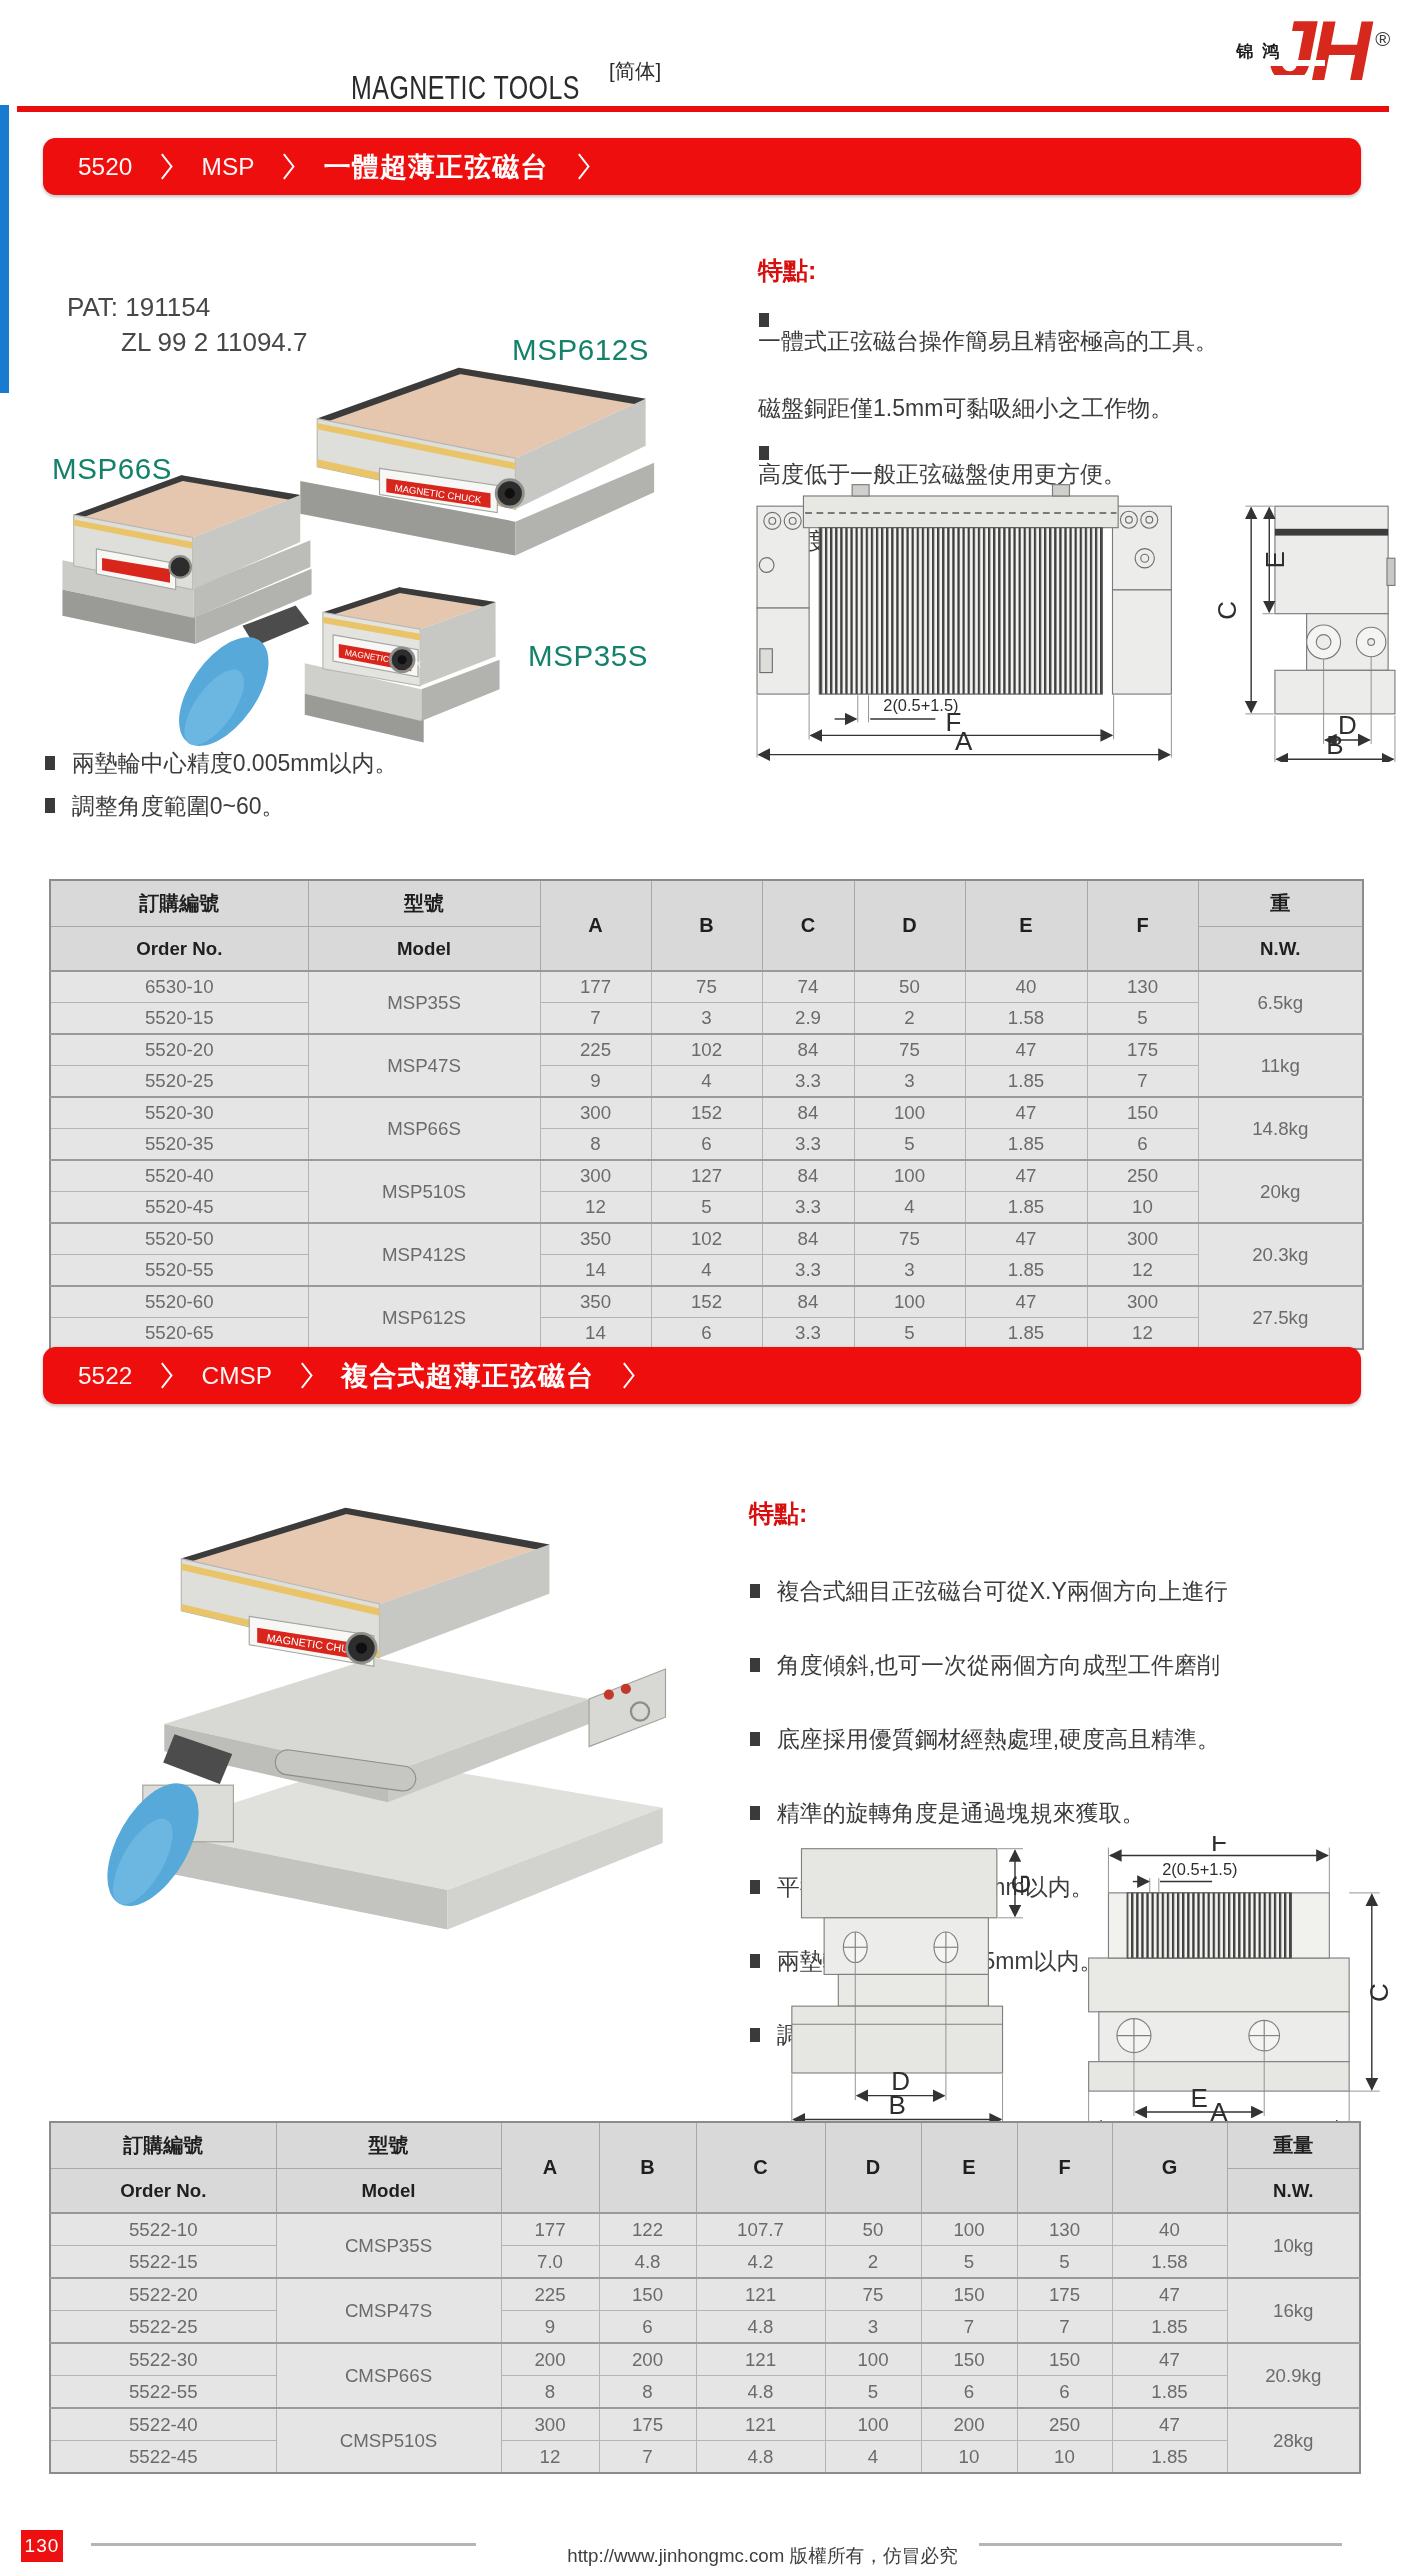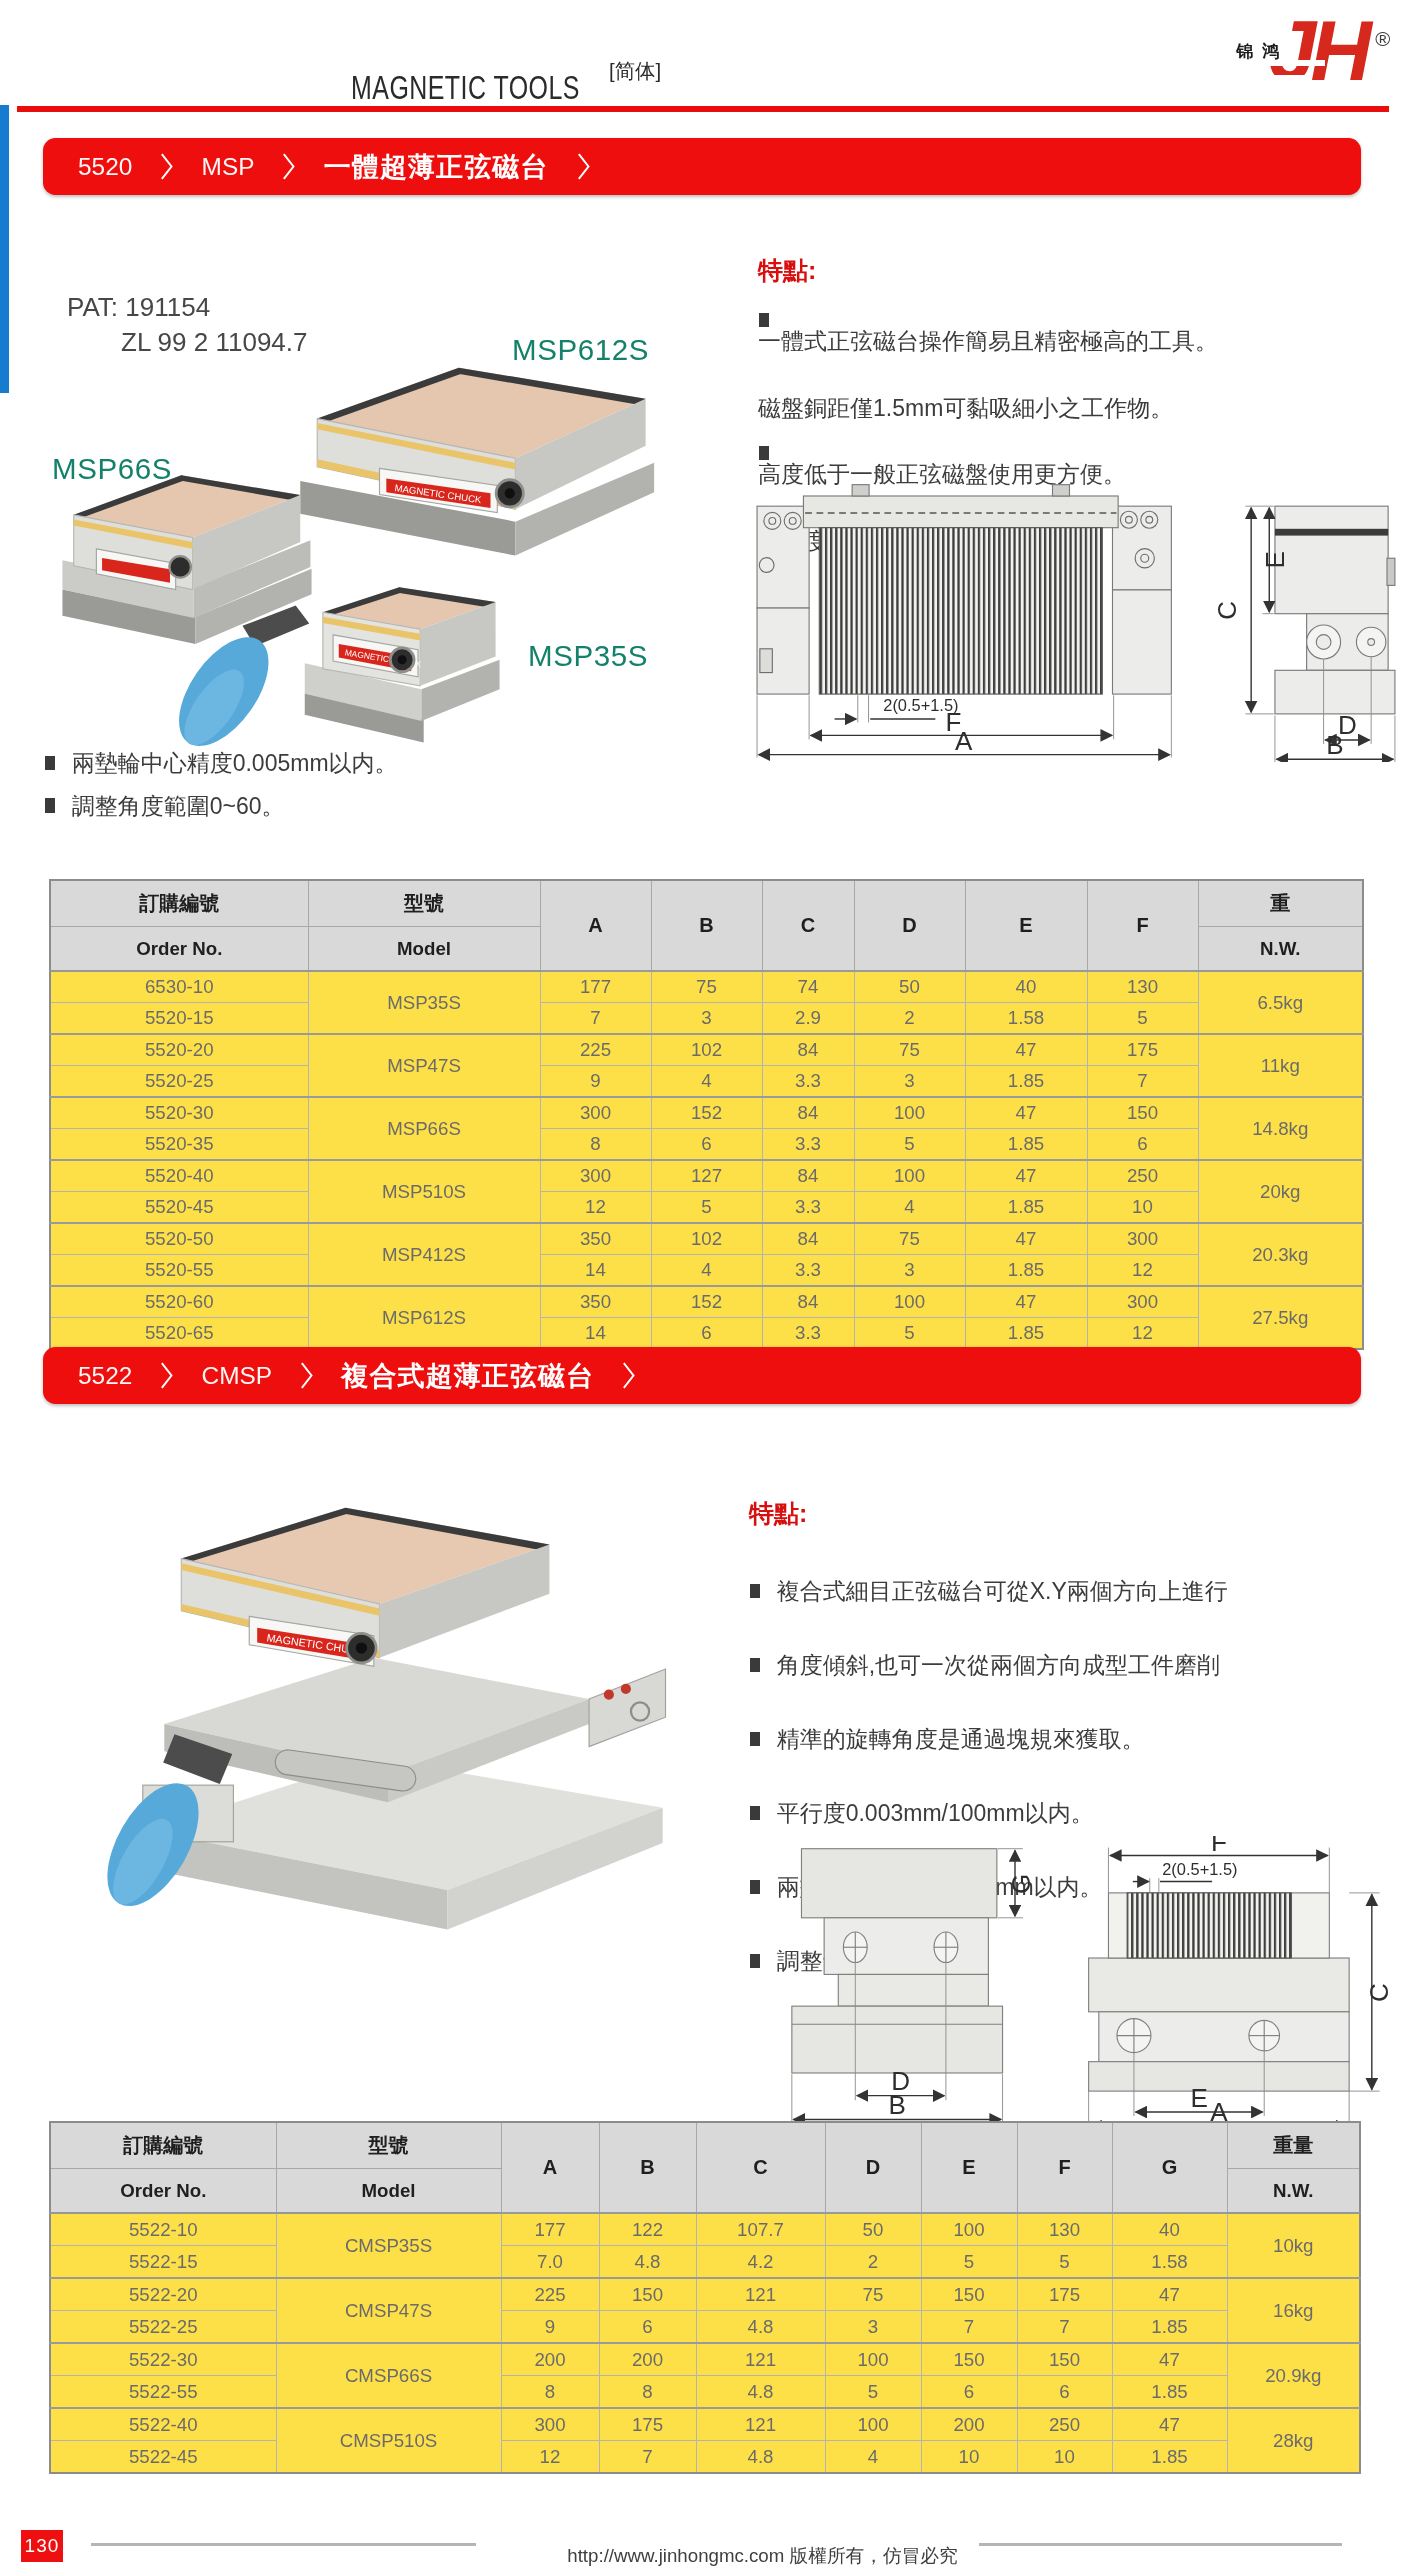--- a/index.html
+++ b/index.html
@@ -54,21 +54,21 @@
   #feat1 li{margin-bottom:17px;flex-direction:column;}
   #feat2{left:749px;top:1577px;width:646px;}
   #feat2 li{margin-bottom:46px;}
   #notes1{left:44px;top:749px;width:652px;}
   #notes1 li{margin-bottom:14.7px;}
   ul.features li{display:flex;align-items:flex-start;font-size:23px;color:#3c3c3c;line-height:28px;}
   .bullet{flex:0 0 auto;width:9.6px;height:14.7px;background:#3a3a3a;margin:6.8px 17px 0 1.1px;}
   .bullet.hidden{visibility:hidden;}
 
   
-  table.spec{position:absolute;border-collapse:collapse;table-layout:fixed;width:1311px;background:#fde047;
+  table.spec{position:absolute;border-collapse:collapse;table-layout:fixed;width:1311px;background:#e5e5e5;
              border:2.3px solid #8c8c8c;}
   #table1{left:49px;top:879px;}
   #table2{left:49px;top:2121px;}
   table.spec th{background:#d9d9d9;border:1.1px solid #a8a8a8;color:#1f1f1f;font-weight:700;}
   table.spec thead tr.hr1 th{height:43px;font-size:20px;}
   table.spec thead tr.hr2 th{height:41px;font-size:18.7px;}
   table.spec thead tr.hr2 th{border-bottom:2.3px solid #979797;}
   table.spec td{border:1.1px solid #b4b4b4;height:28px;text-align:center;font-size:18.7px;color:#6b6b6b;
                 font-weight:400;overflow:hidden;}
   #table2 td{height:29px;}
@@ -516,20 +516,24 @@
 
   <div class="feat-title" id="ft2">特點:</div>
   <ul class="features" id="feat2">
       <li>
         <span class="bullet"></span>
         <span>複合式細目正弦磁台可從X.Y兩個方向上進行</span>
       </li>
       <li>
         <span class="bullet"></span>
         <span>角度傾斜,也可一次從兩個方向成型工件磨削</span>
+      </li>
+      <li>
+        <span class="bullet"></span>
+        <span>底座採用優質鋼材經熱處理,硬度高且精準。</span>
       </li>
       <li>
         <span class="bullet"></span>
         <span>精準的旋轉角度是通過塊規來獲取。</span>
       </li>
       <li>
         <span class="bullet"></span>
         <span>平行度0.003mm/100mm以内。</span>
       </li>
       <li>

